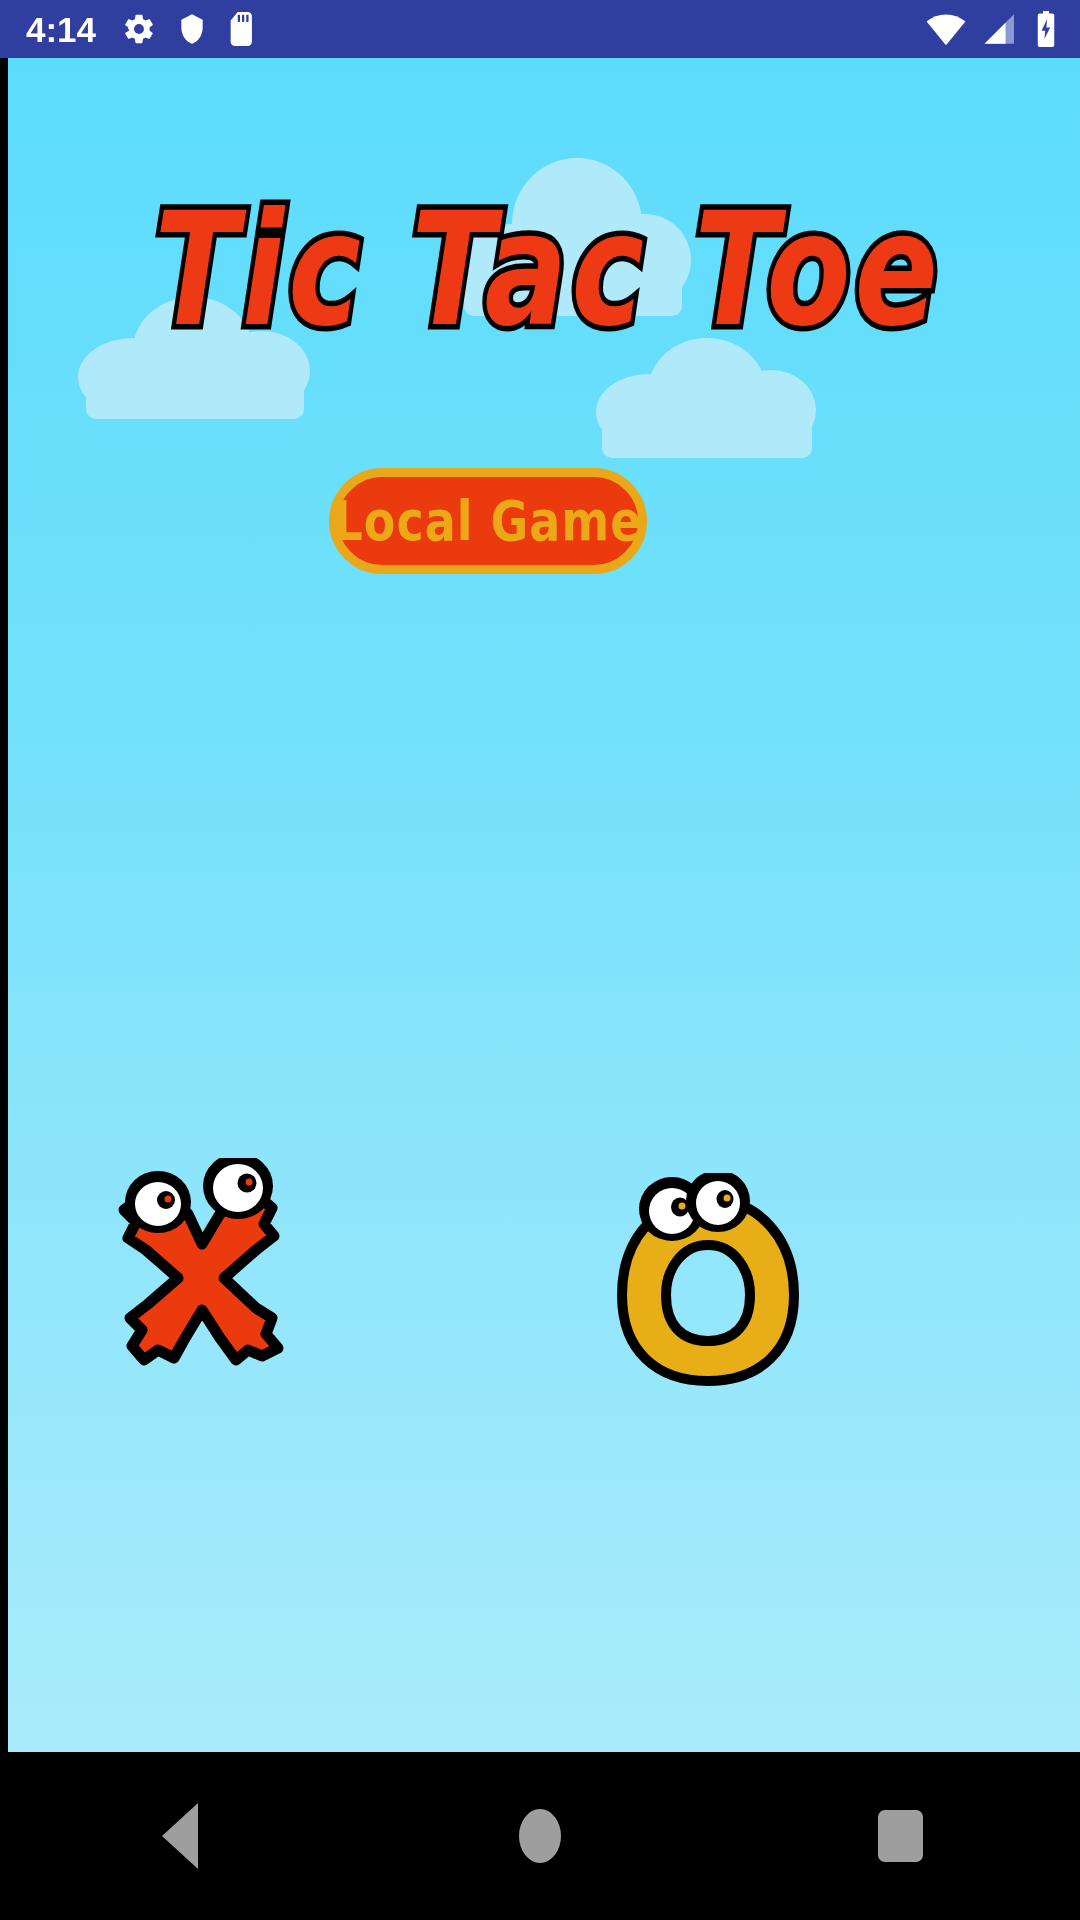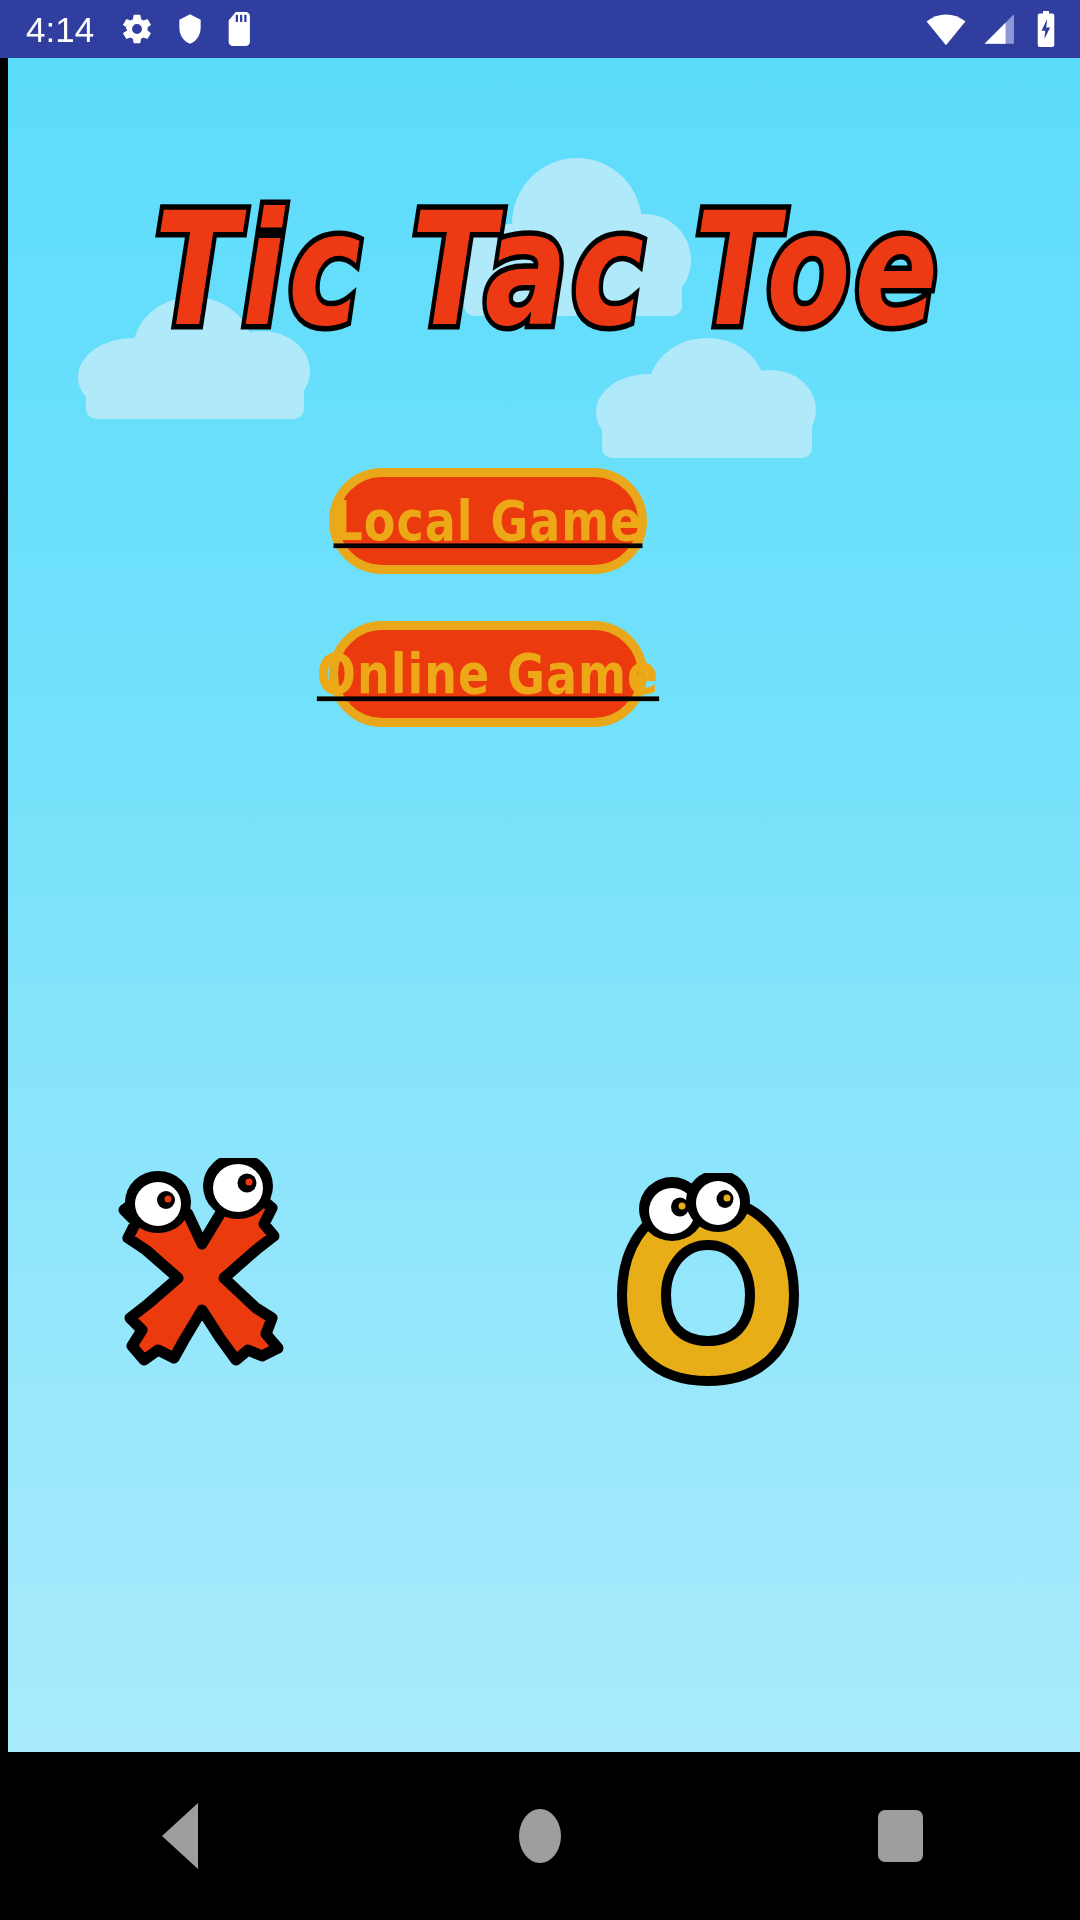--- a/index.html
+++ b/index.html
@@ -32,21 +32,21 @@
     display: flex;
     align-items: center;
     box-sizing: border-box;
     padding: 0 22px 0 26px;
   }
   #status-clock {
     color: #ffffff;
     font-family: "Liberation Sans", sans-serif;
     font-size: 35px;
     letter-spacing: 0px;
-    font-weight: 400;
+    font-weight: 700;
     line-height: 1;
     margin-right: 26px;
   }
   .sb-icon {
     display: inline-block;
     margin-right: 20px;
     line-height: 0;
   }
   #status-right {
     margin-left: auto;
@@ -98,21 +98,20 @@
 
   
   #menu {
     position: absolute;
     left: 0;
     top: 410px;
     width: 960px;
     display: flex;
     flex-direction: column;
     align-items: center;
-    text-decoration: underline;
   }
   .menu-button {
     width: 318px;
     height: 106px;
     margin-bottom: 47px;
     border-radius: 56px;
     background: #EB3A0E;
     border: 9px solid #E8A81A;
     box-sizing: border-box;
     display: flex;
@@ -262,23 +261,20 @@
     </div>
 
     <div id="title-wrap">
       <div id="game-title">Tic Tac Toe</div>
     </div>
 
     <div id="menu">
       <button class="menu-button">
         <span class="menu-button-label">Local Game</span>
       </button>
-      <button class="menu-button">
-        <span class="menu-button-label">Online Game</span>
-      </button>
     </div>
 
     <div id="mascot-x">
       <svg width="210" height="230" viewBox="0 0 210 230">
 
         <path d="M36 46 L52 38 L64 50 L78 40 L92 56 L106 86 L124 56 L134 40 L148 50 L162 38 L176 50 L168 66 L178 78 L160 92 L128 120
                  L160 150 L176 160 L170 176 L182 190 L166 198 L152 192 L140 202 L124 180 L106 152 L88 182 L78 200 L62 192 L48 202 L36 188
                  L46 172 L34 160 L52 146 L82 120 L50 92 L32 80 L40 64 L28 52 Z" fill="#EB3A0E" stroke="#000000" stroke-width="11" stroke-linejoin="round"></path>
 
         <ellipse cx="62" cy="44" rx="33" ry="31" fill="#000000"></ellipse>

